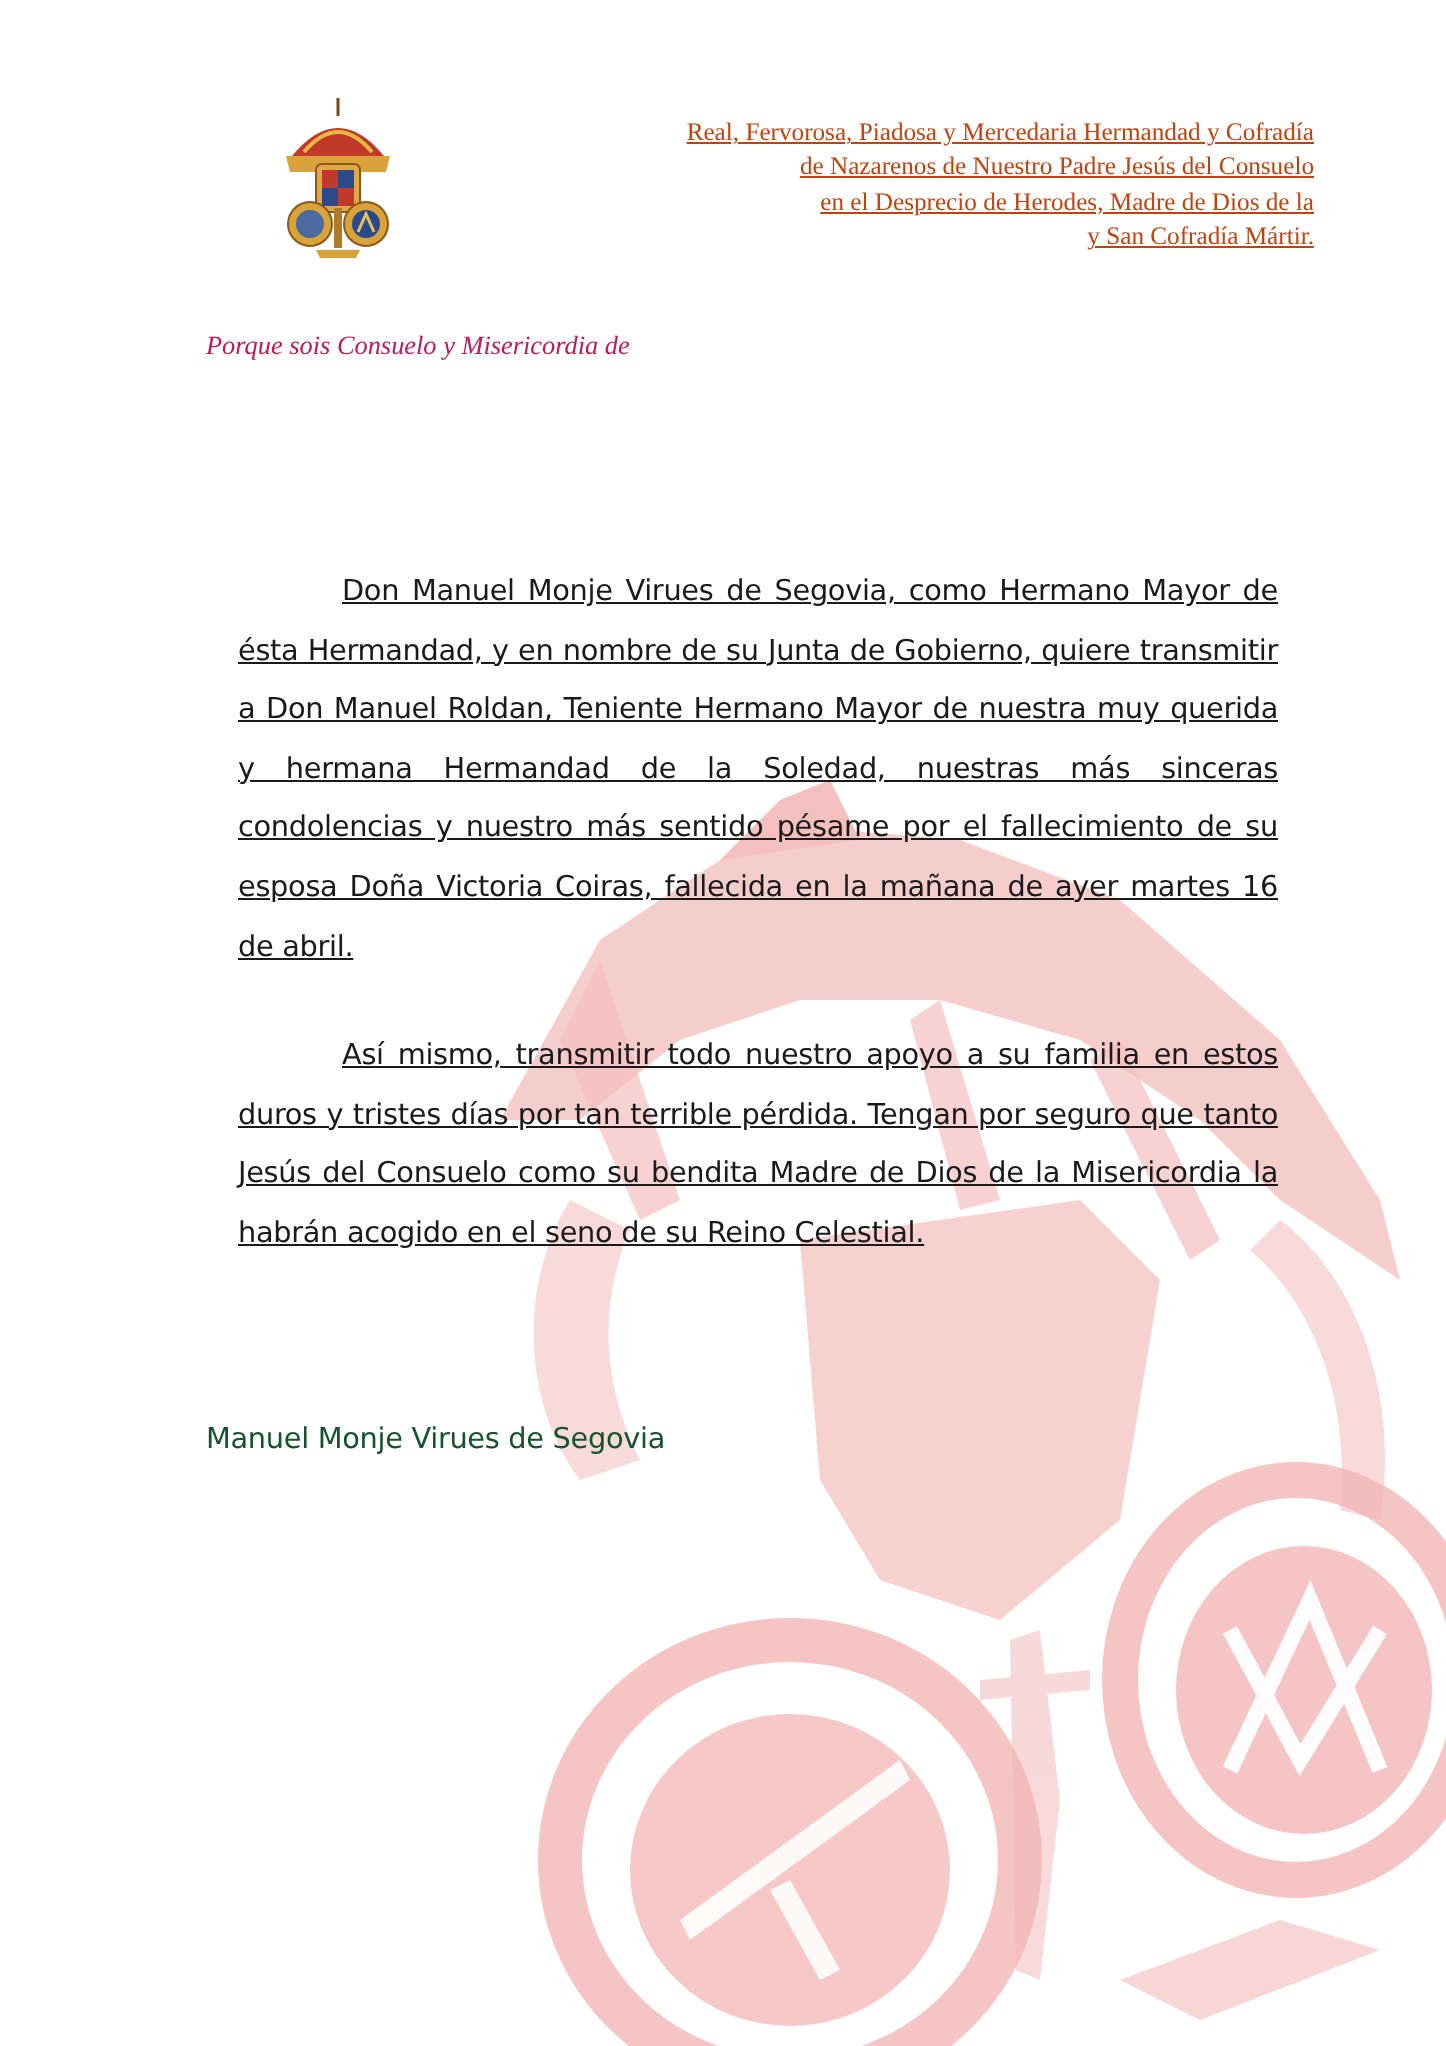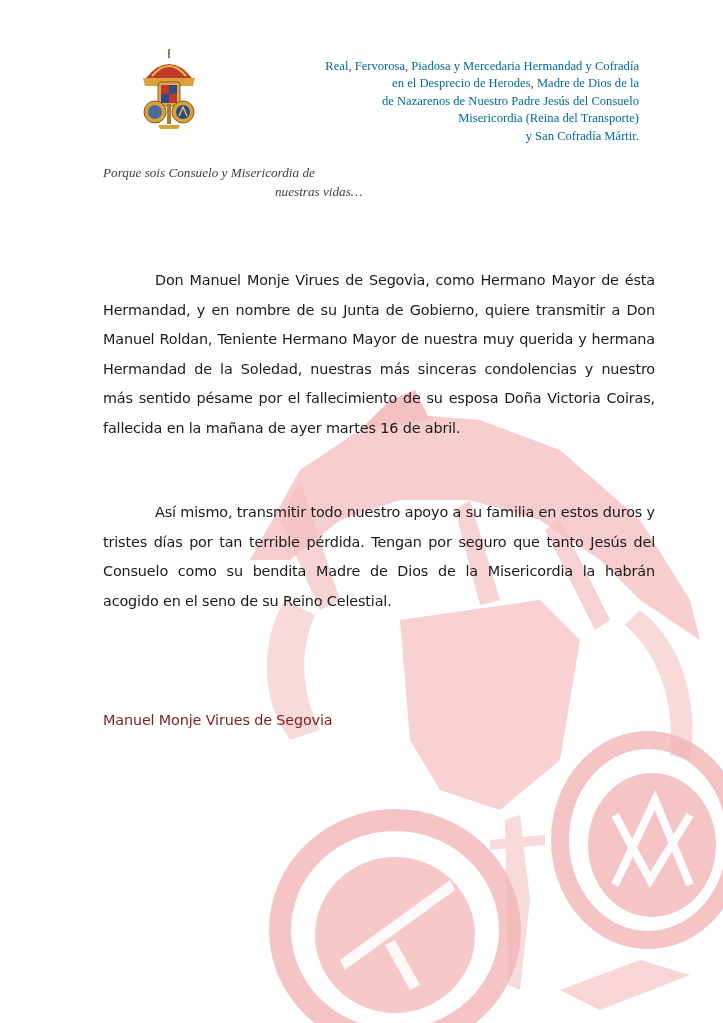--- a/index.html
+++ b/index.html
@@ -3,41 +3,41 @@
   <meta charset="utf-8">
   <style>
     html, body { margin: 0; padding: 0; background: #ffffff; }
     body {
       width: 723px; height: 1023px; position: relative; overflow: hidden;
       font-family: "DejaVu Sans", sans-serif; color: #1a1a1a;
     }
     .watermark { position: absolute; left: 0; top: 0; width: 723px; height: 1023px; z-index: 0; }
     .crest { position: absolute; left: 138px; top: 48px; width: 62px; height: 82px; z-index: 2; }
     .header-block {
-      position: absolute; right: 84px; top: 58px; width: 400px; z-index: 2;
+      position: absolute; right: 66px; top: 58px; width: 400px; z-index: 2;
       text-align: right; font-family: "Liberation Serif", "DejaVu Serif", serif;
-      font-size: 12.6px; line-height: 17.4px; color: #0369a1;
+      font-size: 12.6px; line-height: 17.4px; color: #c2410c; text-decoration: underline;
     }
     .motto {
       position: absolute; left: 103px; top: 163px; width: 280px; z-index: 2;
       font-family: "Liberation Serif", "DejaVu Serif", serif; font-style: italic;
-      font-size: 13.2px; line-height: 19px; color: #404040;
+      font-size: 13.2px; line-height: 19px; color: #be185d;
     }
     .motto .l2 { display: block; padding-left: 172px; }
     .body-text {
       position: absolute; left: 103px; width: 552px; z-index: 2;
       font-family: "DejaVu Sans", sans-serif; font-size: 14.4px; line-height: 29.6px;
       text-align: justify; color: #1a1a1a; letter-spacing: -0.15px;
     }
-    .body-text p { margin: 0; text-indent: 52px; }
+    .body-text p { margin: 16px; text-indent: 52px; text-decoration: underline; }
     .p1 { top: 266px; }
     .p2 { top: 498px; }
     .signature {
       position: absolute; left: 103px; top: 706px; z-index: 2;
-      font-family: "DejaVu Sans", sans-serif; font-size: 14.4px; line-height: 29.6px; color: #7f1d1d;
+      font-family: "DejaVu Sans", sans-serif; font-size: 14.4px; line-height: 29.6px; color: #14532d;
       letter-spacing: -0.15px;
     }
     .signature span { display: block; }
   </style>
 </head>
 <body>
 
 <svg class="watermark" viewBox="0 0 723 1023">
   <g fill="#f3b5b5" opacity="0.85">
 
@@ -98,29 +98,27 @@
   <circle cx="17" cy="64" r="7" fill="#4a6aa0"></circle>
   <circle cx="45" cy="64" r="11" fill="#d9a23a" stroke="#8a5a1a" stroke-width="1"></circle>
   <circle cx="45" cy="64" r="7" fill="#2c4a8a"></circle>
   <path d="M41 68 L45 59 L49 68" fill="none" stroke="#e8c060" stroke-width="1.5"></path>
   <rect x="29" y="56" width="4" height="20" fill="#b07a2a"></rect>
   <path d="M20 77 L42 77 L40 81 L22 81 Z" fill="#d9a23a"></path>
 </svg>
 
 <div class="header-block">
   <div>Real, Fervorosa, Piadosa y Mercedaria Hermandad y Cofradía</div>
+  <div>de Nazarenos de Nuestro Padre Jesús del Consuelo</div>
   <div>en el Desprecio de Herodes, Madre de Dios de la</div>
-  <div>de Nazarenos de Nuestro Padre Jesús del Consuelo</div>
-  <div>Misericordia (Reina del Transporte)</div>
   <div>y San Cofradía Mártir.</div>
 </div>
 
 <div class="motto">
   <span>Porque sois Consuelo y Misericordia de</span>
-  <span class="l2">nuestras vidas…</span>
 </div>
 
 <div class="body-text p1">
   <p>Don Manuel Monje Virues de Segovia, como Hermano Mayor de ésta Hermandad, y en nombre de su Junta de Gobierno, quiere transmitir a Don Manuel Roldan, Teniente Hermano Mayor de nuestra muy querida y hermana Hermandad de la Soledad, nuestras más sinceras condolencias y nuestro más sentido pésame por el fallecimiento de su esposa Doña Victoria Coiras, fallecida en la mañana de ayer martes 16 de abril.</p>
 </div>
 
 <div class="body-text p2">
   <p>Así mismo, transmitir todo nuestro apoyo a su familia en estos duros y tristes días por tan terrible pérdida. Tengan por seguro que tanto Jesús del Consuelo como su bendita Madre de Dios de la Misericordia la habrán acogido en el seno de su Reino Celestial.</p>
 </div>
 

